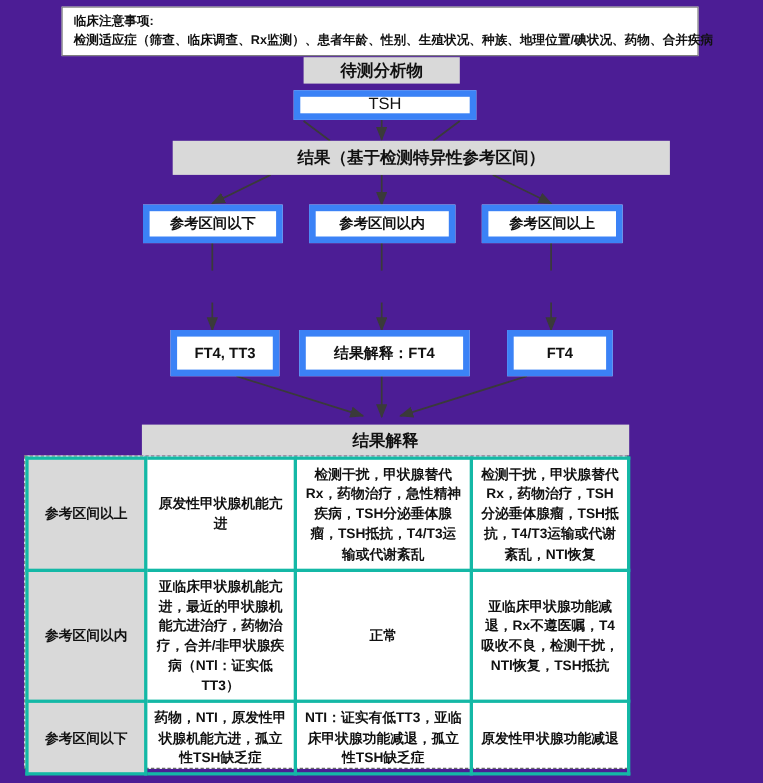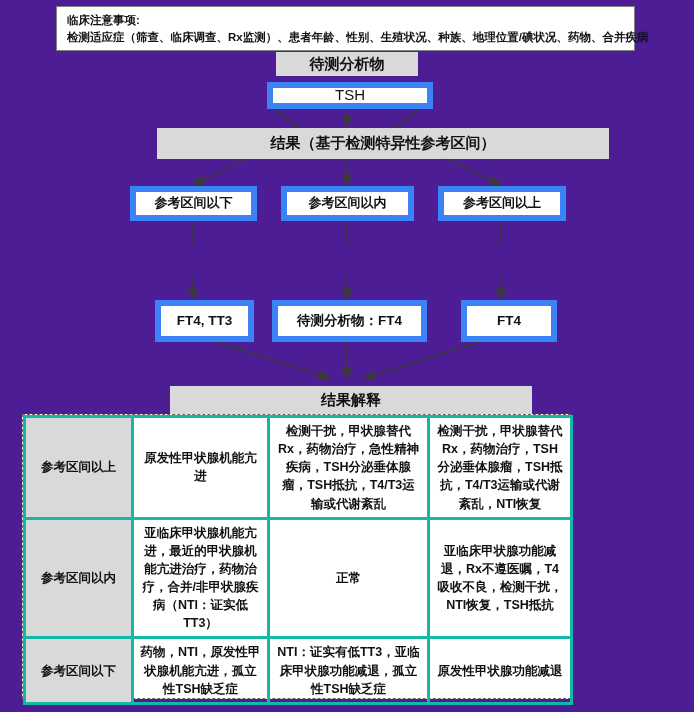--- a/index.html
+++ b/index.html
@@ -161,27 +161,27 @@
   </div>
   <div class="box" style="left:438px; top:186px; width:128px; height:35px; font-size:13px;">
     <span>参考区间以上</span>
   </div>
 
 
   <div class="box" style="left:139px; top:300px; width:99px; height:42px; font-size:13.5px;margin-left:16px;">
     <span>FT4, TT3</span>
   </div>
   <div class="box" style="left:272px; top:300px; width:155px; height:42px; font-size:13.5px;">
-    <span>待测分析物：FT4</span>
+    <span>结果解释：FT4</span>
   </div>
   <div class="box" style="left:461px; top:300px; width:96px; height:42px; font-size:13.5px;text-align:right;">
     <span>FT4</span>
   </div>
 
-  <div class="bar" style="left:129px; top:386px; width:362px; height:28px;margin-left:41px;">
+  <div class="bar" style="left:129px; top:386px; width:443px; height:28px;">
     <span>结果解释</span>
   </div>
 
   <div id="result-table">
     <table class="grid">
       <colgroup>
         <col class="c1">
           <col class="c2">
           <col class="c3">
           <col class="c4">

